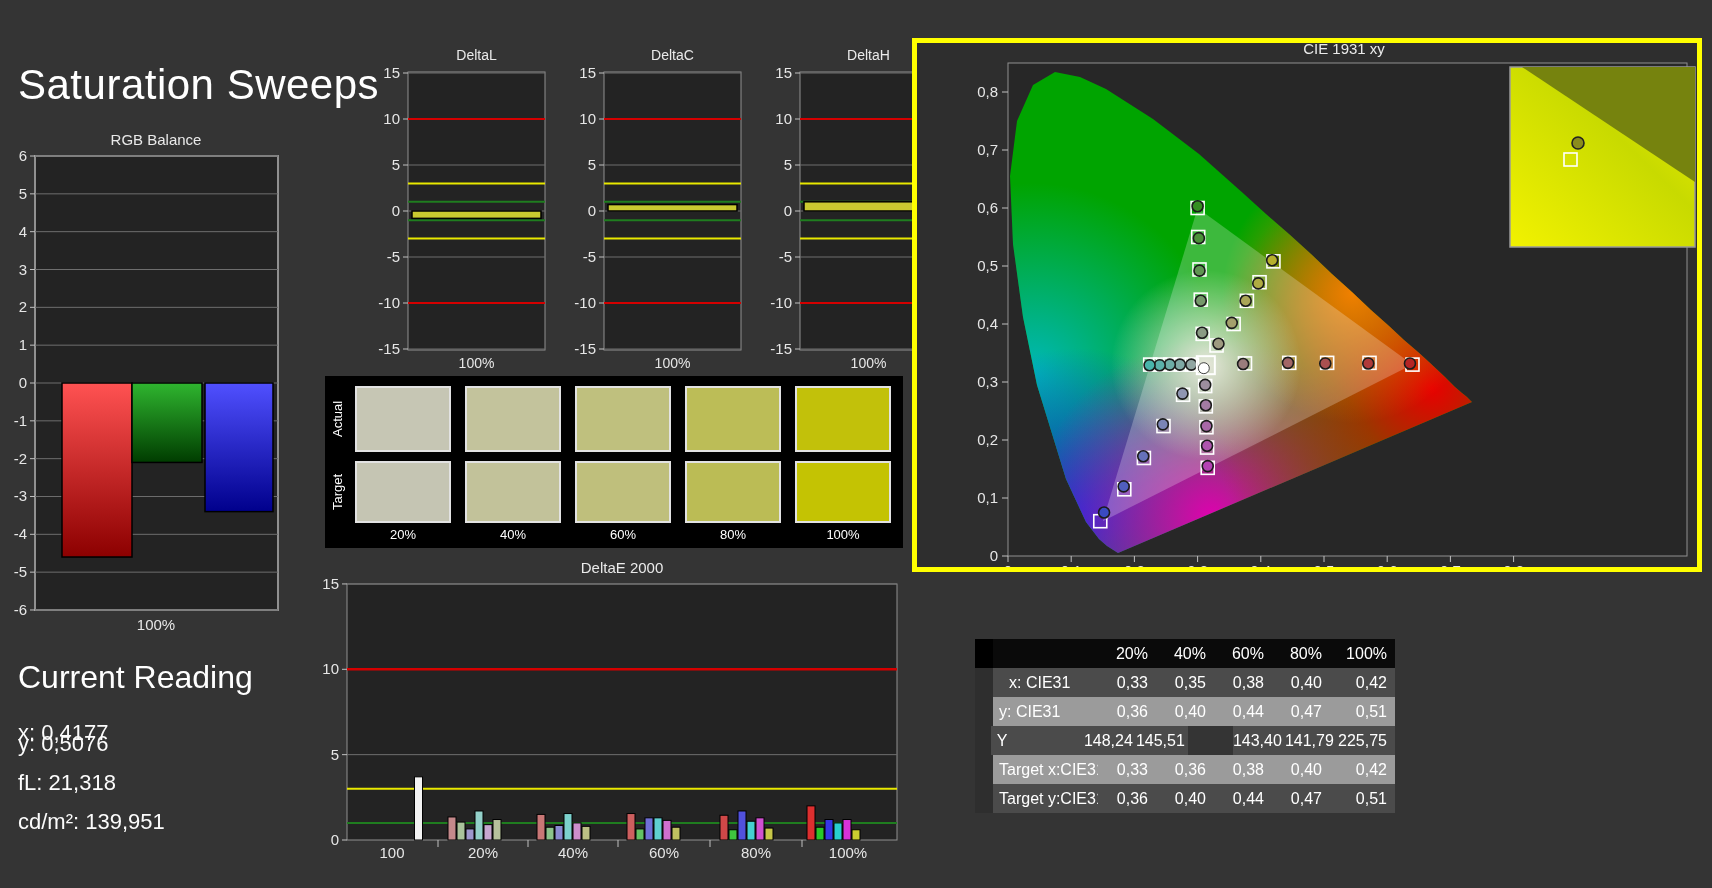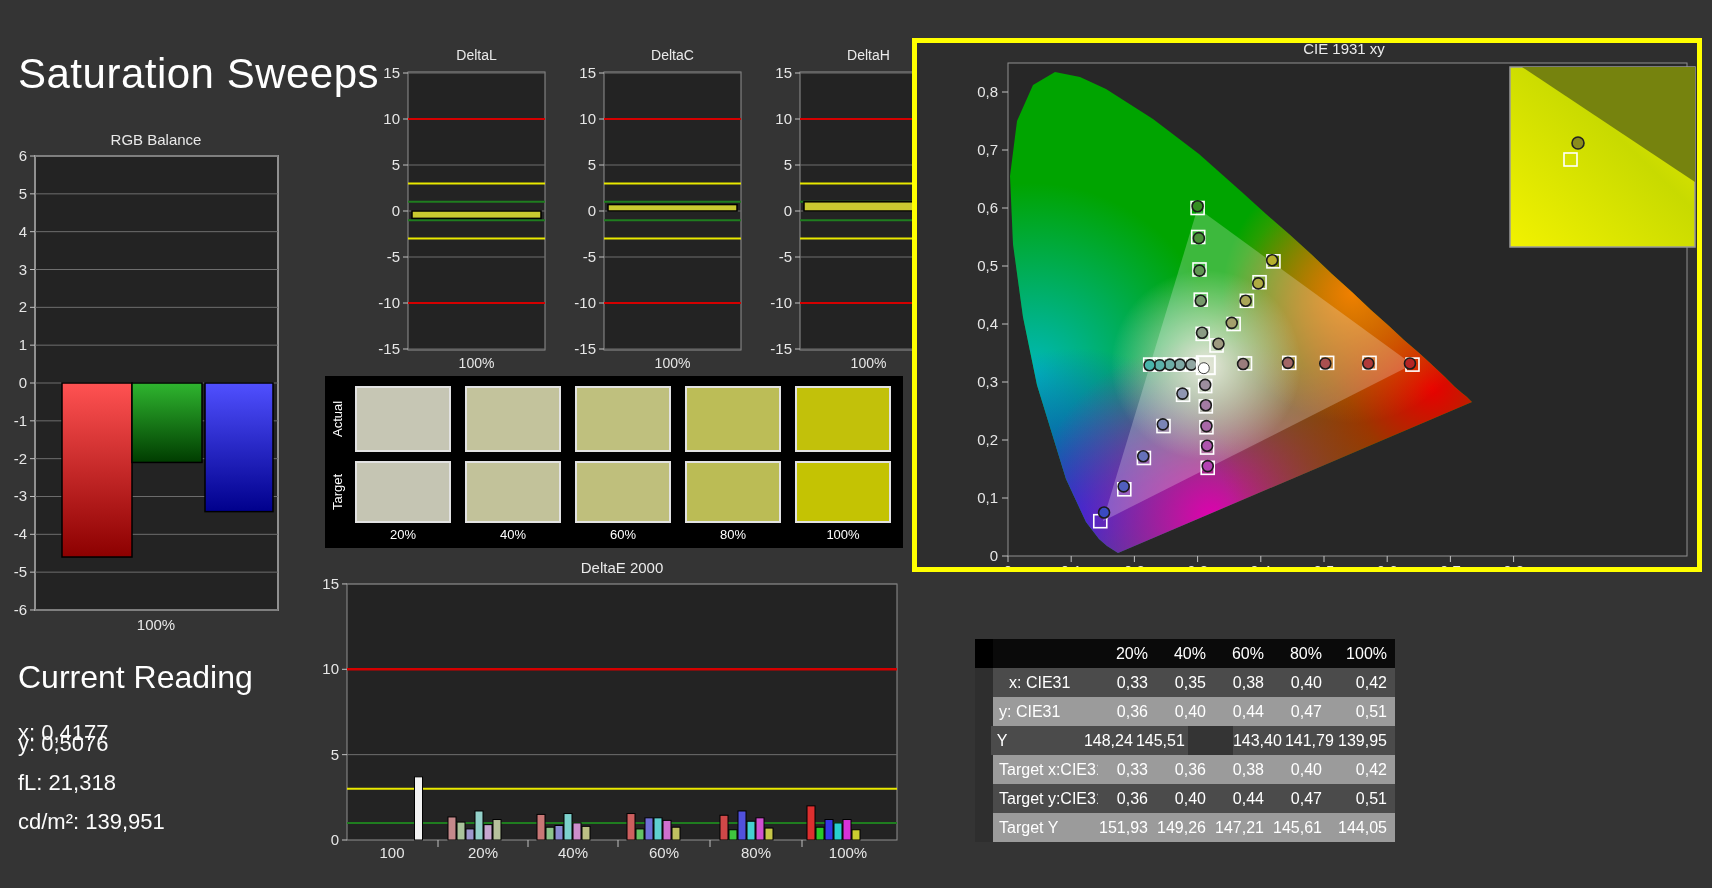--- a/index.html
+++ b/index.html
@@ -1,20 +1,20 @@
 <!DOCTYPE html>
 <html><head>
 <meta charset="utf-8">
 <style>
   * { margin:0; padding:0; box-sizing:border-box; }
   html,body { background:#343434; }
   body { width:1712px; height:888px; overflow:hidden;
          font-family:"Liberation Sans", sans-serif; color:#f0f0f0; }
   .page { position:relative; width:1712px; height:888px; background:#343434; }
-  .page-title { position:absolute; left:18px; top:50px; font-size:42px; color:#ffffff; letter-spacing:0.5px; }
+  .page-title { position:absolute; left:18px; top:61px; font-size:42px; color:#ffffff; letter-spacing:0.5px; }
   .abs { position:absolute; }
   svg text { font-family:"Liberation Sans", sans-serif; }
   .cr-title { position:absolute; left:18px; top:659px; font-size:32px; color:#ffffff; }
   .cr-line  { position:absolute; left:18px; font-size:22px; color:#fcfcfc; }
   .swatch-panel { position:absolute; left:325px; top:376px; width:578px; height:172px; background:#000; }
   .swatch { position:absolute; border:2px solid #e2e2e2; }
   .swatch-rowlabel { position:absolute; left:2px; width:20px; color:#fff; font-size:13px;
         writing-mode:vertical-rl; transform:rotate(180deg);
         display:flex; align-items:center; justify-content:center; }
   .swatch-pct { position:absolute; top:150px; height:18px; color:#fff; font-size:13px; text-align:center; line-height:18px; }
@@ -459,44 +459,35 @@
         <div class="mt-cell" style="width: 58px; background: rgb(155, 155, 155); padding-right: 8px; text-align: right;">0,47</div>
         <div class="mt-cell" style="width: 65px; background: rgb(155, 155, 155); padding-right: 8px; text-align: right;">0,51</div>
       </div>
       <div class="mt-row">
         <div class="mt-cell" style="width: 18px; background: rgb(46, 46, 46);"></div>
         <div class="mt-cell" style="width: 105px; background: rgb(75, 75, 75); padding-left: 6px; text-align: left;">Y</div>
         <div class="mt-cell" style="width: 58px; background: rgb(75, 75, 75); padding-right: 8px; text-align: right;">148,24</div>
         <div class="mt-cell" style="width: 58px; background: rgb(75, 75, 75); padding-right: 8px; text-align: right;">145,51</div>
         <div class="mt-cell" style="width: 58px; background: rgb(75, 75, 75); padding-right: 8px; text-align: right; margin-left: 45px;">143,40</div>
         <div class="mt-cell" style="width: 58px; background: rgb(75, 75, 75); padding-right: 8px; text-align: left;">141,79</div>
-        <div class="mt-cell" style="width: 65px; background: rgb(75, 75, 75); padding-right: 8px; text-align: right;">139,95</div>
+        <div class="mt-cell" style="width: 65px; background: rgb(75, 75, 75); padding-right: 8px; text-align: right;">225,75</div>
       </div>
       <div class="mt-row">
         <div class="mt-cell" style="width: 18px; background: rgb(46, 46, 46);"></div>
         <div class="mt-cell" style="width: 105px; background: rgb(155, 155, 155); padding-left: 6px; text-align: left;">Target x:CIE31</div>
         <div class="mt-cell" style="width: 58px; background: rgb(155, 155, 155); padding-right: 8px; text-align: right;">0,33</div>
         <div class="mt-cell" style="width: 58px; background: rgb(155, 155, 155); padding-right: 8px; text-align: right;">0,36</div>
         <div class="mt-cell" style="width: 58px; background: rgb(155, 155, 155); padding-right: 8px; text-align: right;">0,38</div>
         <div class="mt-cell" style="width: 58px; background: rgb(155, 155, 155); padding-right: 8px; text-align: right;">0,40</div>
         <div class="mt-cell" style="width: 65px; background: rgb(155, 155, 155); padding-right: 8px; text-align: right;">0,42</div>
       </div>
       <div class="mt-row">
         <div class="mt-cell" style="width: 18px; background: rgb(46, 46, 46);"></div>
         <div class="mt-cell" style="width: 105px; background: rgb(75, 75, 75); padding-left: 6px; text-align: left;">Target y:CIE31</div>
         <div class="mt-cell" style="width: 58px; background: rgb(75, 75, 75); padding-right: 8px; text-align: right;">0,36</div>
         <div class="mt-cell" style="width: 58px; background: rgb(75, 75, 75); padding-right: 8px; text-align: right;">0,40</div>
         <div class="mt-cell" style="width: 58px; background: rgb(75, 75, 75); padding-right: 8px; text-align: right;">0,44</div>
         <div class="mt-cell" style="width: 58px; background: rgb(75, 75, 75); padding-right: 8px; text-align: right;">0,47</div>
         <div class="mt-cell" style="width: 65px; background: rgb(75, 75, 75); padding-right: 8px; text-align: right;">0,51</div>
       </div>
-      <div class="mt-row">
-        <div class="mt-cell" style="width: 18px; background: rgb(46, 46, 46);"></div>
-        <div class="mt-cell" style="width: 105px; background: rgb(155, 155, 155); padding-left: 6px; text-align: left;">Target Y</div>
-        <div class="mt-cell" style="width: 58px; background: rgb(155, 155, 155); padding-right: 8px; text-align: right;">151,93</div>
-        <div class="mt-cell" style="width: 58px; background: rgb(155, 155, 155); padding-right: 8px; text-align: right;">149,26</div>
-        <div class="mt-cell" style="width: 58px; background: rgb(155, 155, 155); padding-right: 8px; text-align: right;">147,21</div>
-        <div class="mt-cell" style="width: 58px; background: rgb(155, 155, 155); padding-right: 8px; text-align: right;">145,61</div>
-        <div class="mt-cell" style="width: 65px; background: rgb(155, 155, 155); padding-right: 8px; text-align: right;">144,05</div>
-      </div>
     </div>
 
 </div>
 
 </body></html>

